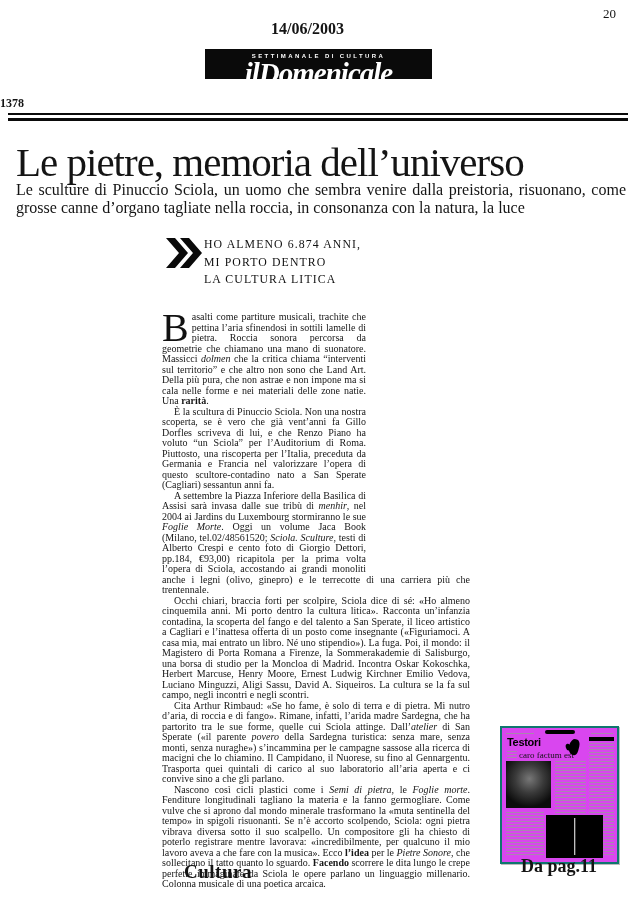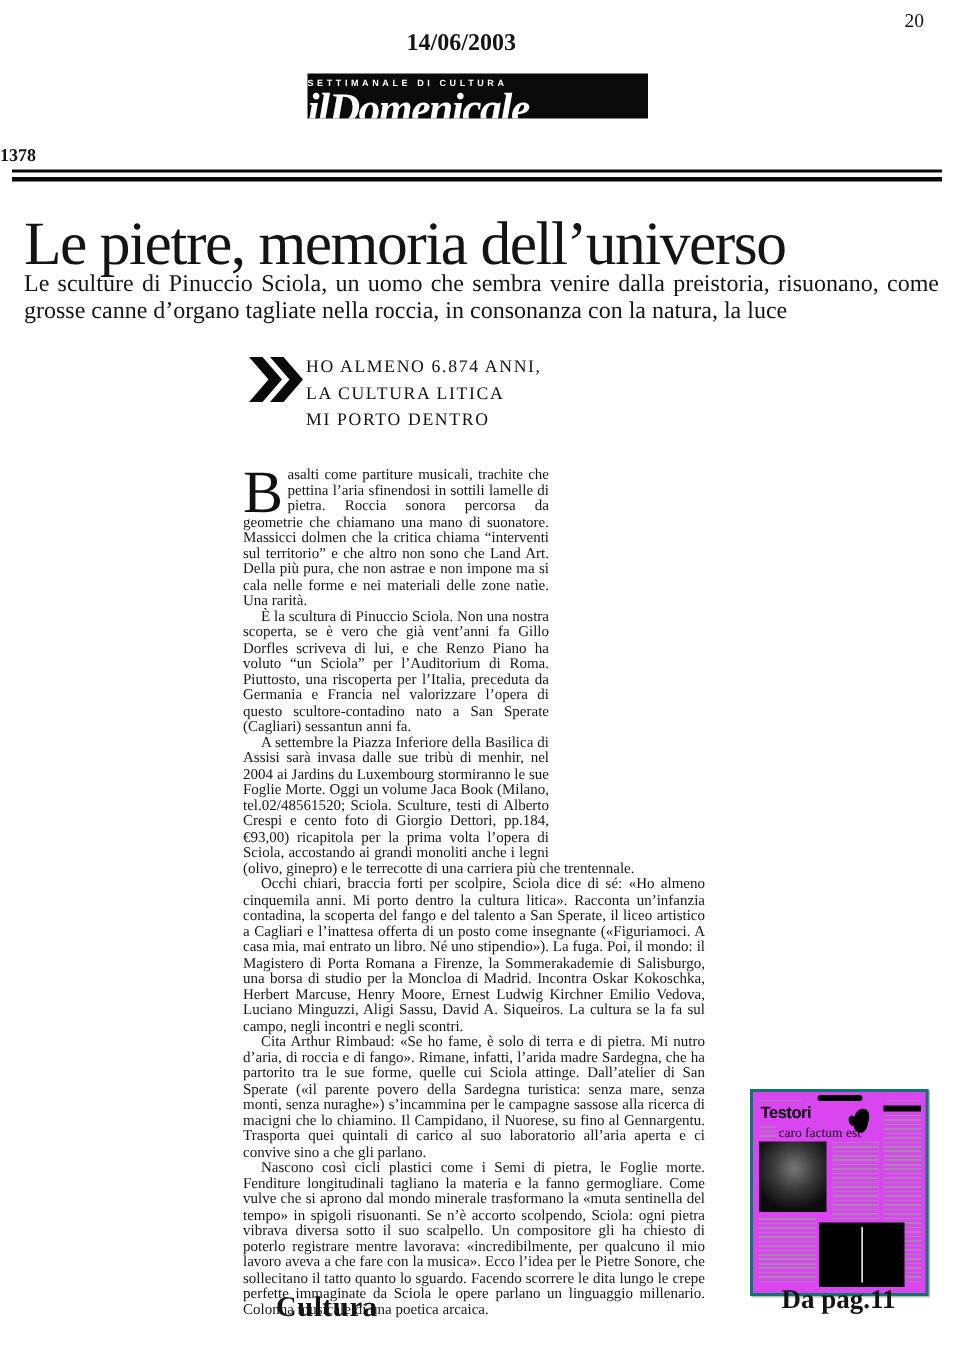--- a/index.html
+++ b/index.html
@@ -6,21 +6,21 @@
   .page{
     position:relative;width:636px;height:900px;background:#ffffff;
     margin:0 auto;overflow:hidden;color:#141414;
     font-family:"Liberation Serif", serif;
   }
   
   .page-number{position:absolute;top:6px;right:20px;font-size:13px;}
   .header-date{position:absolute;top:20px;left:0;width:615px;text-align:center;
     font-size:16px;font-weight:700;}
   .masthead{position:absolute;top:49px;left:205px;width:227px;height:30px;
-    background:#0a0a0a;color:#ffffff;text-align:left;overflow:hidden;}
+    background:#0a0a0a;color:#ffffff;text-align:center;overflow:hidden;}
   .masthead .tagline{font-size:6px;letter-spacing:2.4px;margin-top:4px;
     font-family:"Liberation Sans", sans-serif;font-weight:700;}
   .masthead .wordmark{font-size:29px;line-height:30px;font-style:italic;font-weight:700;
     letter-spacing:-1px;margin-top:-1px;}
   .issue-number{position:absolute;top:96px;left:0;width:636px;
     font-size:12px;font-weight:700;}
   .double-rule{position:absolute;top:113px;left:8px;width:620px;height:3px;
     border-top:2px solid #0a0a0a;border-bottom:3px solid #0a0a0a;}
   
   .article-title{position:absolute;top:140px;left:16px;width:612px;
@@ -32,22 +32,22 @@
   .pq-chevrons{position:absolute;left:0;top:2px;}
   .pq-lines{margin-left:38px;font-size:11.8px;line-height:17.6px;letter-spacing:1.1px;
     color:#111;}
   .pq-lines div{white-space:nowrap;}
   
   .article-body{position:absolute;top:312px;left:162px;width:308px;
     font-size:10px;line-height:10.5px;text-align:justify;color:#161616;}
   .article-body p{margin:0;text-indent:12px;}
   .article-body p.first{text-indent:0;}
   .dropcap{float:left;font-size:40px;line-height:31px;padding:0 3px 0 0;color:#111;}
-  .it{}
-  .bd{font-weight:400;}
+  .it{font-style:italic;}
+  .bd{font-weight:700;}
   .photo-gap{float:right;width:97px;height:74px;margin:186px 0 2px 7px;background:#fff;}
   
   .footer-section{position:absolute;top:861px;left:184px;font-size:19px;font-weight:700;
     letter-spacing:0.5px;}
   .footer-pageref{position:absolute;top:856px;left:498px;width:122px;text-align:center;
     font-size:18px;font-weight:700;}
   
   .thumb-page{position:absolute;top:726px;left:500px;width:115px;height:134px;
     background:#d946ef;border:2px solid #0f766e;box-shadow:1px 1px 0 #bbb;}
   .faux{background:repeating-linear-gradient(to bottom,#9a9a9a 0px,#9a9a9a 1px,
@@ -97,22 +97,22 @@
 
   <div class="article-subtitle">Le sculture di Pinuccio Sciola, un uomo che sembra venire dalla preistoria, risuonano, come grosse canne d’organo tagliate nella roccia, in consonanza con la natura, la luce</div>
 
   <div class="pull-quote">
     <svg class="pq-chevrons" width="36" height="30" viewBox="0 0 36 30">
       <polygon points="0,0 9,0 22,15 9,30 0,30 13,15" fill="#0a0a0a"></polygon>
       <polygon points="14,0 23,0 36,15 23,30 14,30 27,15" fill="#0a0a0a"></polygon>
     </svg>
     <div class="pq-lines">
         <div>HO ALMENO 6.874 ANNI,</div>
+        <div>MI PORTO DENTRO</div>
         <div>LA CULTURA LITICA</div>
-        <div>MI PORTO DENTRO</div>
       </div>
   </div>
 
   <div class="article-body">
     <div class="photo-gap"></div>
   <p class="first"><span class="dropcap">B</span><span>asalti come partiture musicali, trachite che pettina l’aria sfinendosi in sottili lamelle di pietra. Roccia sonora percorsa da geometrie che chiamano una mano di suonatore. Massicci </span><span class="it">dolmen</span><span> che la critica chiama “interventi sul territorio” e che altro non sono che Land Art. Della più pura, che non astrae e non impone ma si cala nelle forme e nei materiali delle zone natìe. Una </span><span class="bd">rarità</span><span>.</span></p>
       <p><span>È la scultura di Pinuccio Sciola. Non una nostra scoperta, se è vero che già vent’anni fa Gillo Dorfles scriveva di lui, e che Renzo Piano ha voluto “un Sciola” per l’Auditorium di Roma. Piuttosto, una riscoperta per l’Italia, preceduta da Germania e Francia nel valorizzare l’opera di questo scultore-contadino nato a San Sperate (Cagliari) sessantun anni fa.</span></p>
       <p><span>A settembre la Piazza Inferiore della Basilica di Assisi sarà invasa dalle sue tribù di </span><span class="it">menhir</span><span>, nel 2004 ai Jardins du Luxembourg stormiranno le sue </span><span class="it">Foglie Morte</span><span>. Oggi un volume Jaca Book (Milano, tel.02/48561520; </span><span class="it">Sciola. Sculture</span><span>, testi di Alberto Crespi e cento foto di Giorgio Dettori, pp.184, €93,00) ricapitola per la prima volta l’opera di Sciola, accostando ai grandi monoliti anche i legni (olivo, ginepro) e le terrecotte di una carriera più che trentennale.</span></p>
       <p><span>Occhi chiari, braccia forti per scolpire, Sciola dice di sé: «Ho almeno cinquemila anni. Mi porto dentro la cultura litica». Racconta un’infanzia contadina, la scoperta del fango e del talento a San Sperate, il liceo artistico a Cagliari e l’inattesa offerta di un posto come insegnante («Figuriamoci. A casa mia, mai entrato un libro. Né uno stipendio»). La fuga. Poi, il mondo: il Magistero di Porta Romana a Firenze, la Sommerakademie di Salisburgo, una borsa di studio per la Moncloa di Madrid. Incontra Oskar Kokoschka, Herbert Marcuse, Henry Moore, Ernest Ludwig Kirchner Emilio Vedova, Luciano Minguzzi, Aligi Sassu, David A. Siqueiros. La cultura se la fa sul campo, negli incontri e negli scontri.</span></p>
       <p><span>Cita Arthur Rimbaud: «Se ho fame, è solo di terra e di pietra. Mi nutro d’aria, di roccia e di fango». Rimane, infatti, l’arida madre Sardegna, che ha partorito tra le sue forme, quelle cui Sciola attinge. Dall’</span><span class="it">atelier</span><span> di San Sperate («il parente </span><span class="it">povero</span><span> della Sardegna turistica: senza mare, senza monti, senza nuraghe») s’incammina per le campagne sassose alla ricerca di macigni che lo chiamino. Il Campidano, il Nuorese, su fino al Gennargentu. Trasporta quei quintali di carico al suo laboratorio all’aria aperta e ci convive sino a che gli parlano.</span></p>

